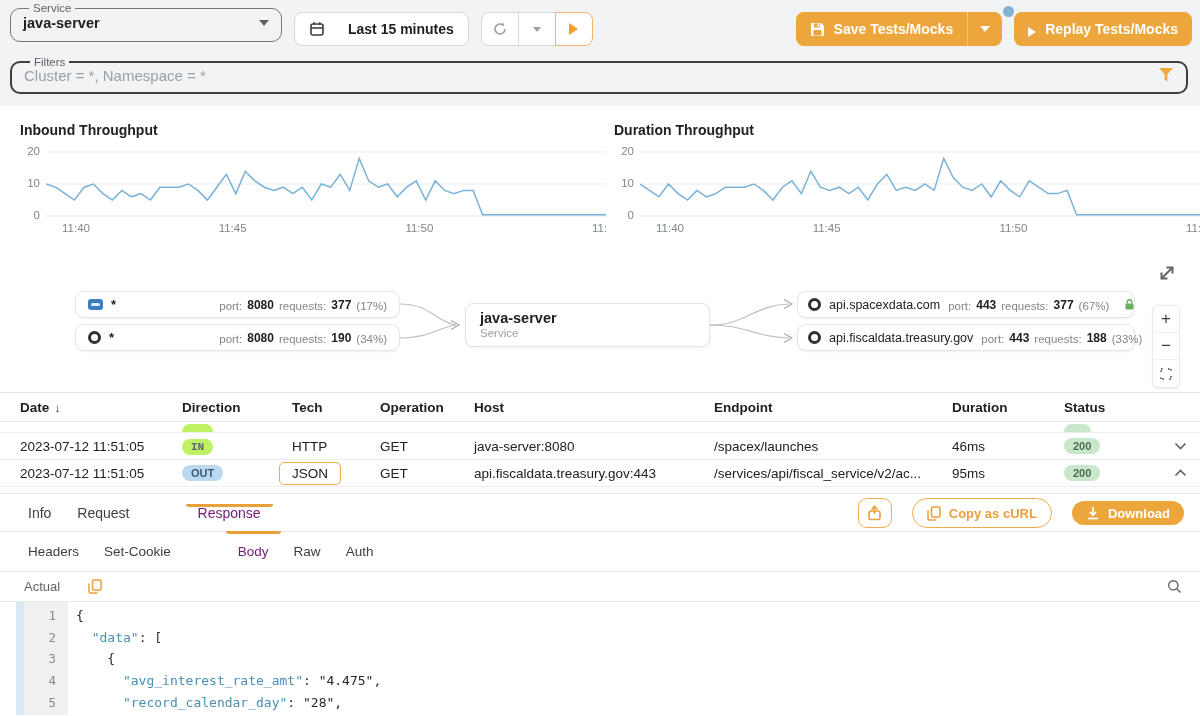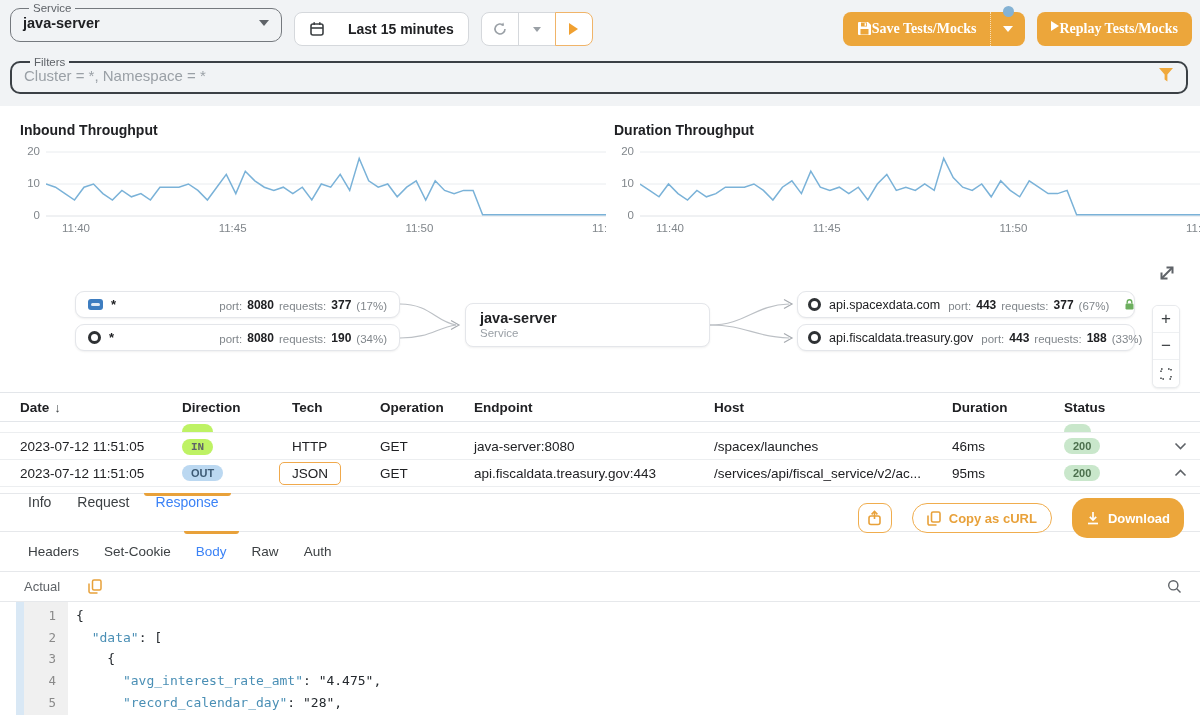--- a/index.html
+++ b/index.html
@@ -26,21 +26,21 @@
   .seggroup { margin-top:10px; display:flex; }
   .seg { width:38px; height:34px; background:#fff; border:1px solid #d5d8dc; display:flex; align-items:center; justify-content:center; cursor:pointer; }
   .seg:first-child { border-radius:8px 0 0 8px; }
   .seg + .seg { margin-left:-1px; }
   .seg.playseg { border:1px solid #f0b469; border-radius:0 8px 8px 0; z-index:1; }
   .tri-right { width:0; height:0; border-top:6px solid transparent; border-bottom:6px solid transparent; border-left:9px solid #f0a030; }
   .chev-sm { width:0; height:0; border-left:4.5px solid transparent; border-right:4.5px solid transparent; border-top:5px solid #9aa0a6; }
 
   .topspacer { flex:1; }
   .btn-orange { height:34px; margin-top:10px; background:#eca63b; border:none; border-radius:8px; color:#fff; font-weight:700; font-size:14px; display:flex; align-items:center; cursor:pointer; padding:0; }
-  .btn-orange .pad { display:flex; align-items:flex-start; padding:0 14px;font-family:Liberation Serif, serif; }
+  .btn-orange .pad { display:flex; align-items:flex-end; gap:9px; padding:0 14px; }
   .save-split { border-left:1px dotted rgba(255,255,255,0.65); height:34px; }
   .save-caret { padding:0 12px; height:34px; display:flex; align-items:center; }
   .chev-wh { width:0; height:0; border-left:5px solid transparent; border-right:5px solid transparent; border-top:6px solid #fff; }
   .tri-wh { width:0; height:0; border-top:5.5px solid transparent; border-bottom:5.5px solid transparent; border-left:8px solid #fff; }
   .notifdot { position:absolute; top:6px; right:186px; width:11px; height:11px; border-radius:50%; background:#84b2d4; z-index:2; }
 
   
   .filtersrow { padding:6px 12px 0 10px; height:56px; }
   .filters { width:100%; height:38px; border:2px solid #3b4045 !important; }
   .filters legend { color:#3c4043; }
@@ -101,28 +101,28 @@
   .tpartial .pill { margin-top:-12px; }
   .pill { display:inline-block; padding:2px 9px; border-radius:10px; font-size:11px; font-weight:700; }
   .pill.in  { background:#bef264; color:#5f6368;font-family:Liberation Mono, monospace; }
   .pill.out { background:#bbd8f1; color:#3d5a74; }
   .pill.ok  { background:#c9e7cb; color:#4b6f4c; justify-self:start; }
   .techsel { display:inline-block; border:1.5px solid #f0a94c; border-radius:5px; padding:3px 12px; margin-left:-13px; }
   .chevcell { display:flex; justify-content:center; }
 
   
   .detail { margin-top:6px; }
-  .tabrow { height:38px; border-top:1px solid #e6e8eb; display:flex; align-items:flex-start; padding-left:28px; position:relative; }
+  .tabrow { height:38px; border-top:1px solid #e6e8eb; display:flex; align-items:center; padding-left:28px; position:relative; }
   .tab { display:flex; align-items:center; margin-right:26px; font-size:14px; color:#3c4043; position:relative; cursor:pointer; }
-  .tab.active, .subtab.active { color:#3b82f6; }
+  .tab.active, .subtab.active { color:#701a75;margin-left:42px; }
   .tab.active::before, .subtab.active::before { content:''; position:absolute; top:-1px; left:-12px; right:-12px; height:3px; background:#e8a13a; border-radius:0 0 3px 3px; }
   .actions { position:absolute; right:16px; top:4px; display:flex; gap:20px; align-items:center; }
   .iconbtn { width:34px; height:30px; border:1.5px solid #f0ad4e; border-radius:9px; background:#fff; display:flex; align-items:center; justify-content:center; cursor:pointer; }
   .curlbtn { height:30px; border:1.5px solid #f0ad4e; border-radius:15px; background:#fff; color:#e8a13a; font-weight:700; font-size:13px; display:flex; align-items:center; gap:8px; padding:0 14px; cursor:pointer; }
-  .dlbtn { height:40px; border:none; border-radius:15px; background:#eca63b; color:#fff; font-weight:700; font-size:13px; display:flex; align-items:center; gap:8px; padding:0 14px; cursor:pointer; }
+  .dlbtn { height:24px; border:none; border-radius:15px; background:#eca63b; color:#fff; font-weight:700; font-size:13px; display:flex; align-items:center; gap:8px; padding:0 14px; cursor:pointer; }
 
   .subtabrow { height:40px; border-top:1px solid #e6e8eb; display:flex; align-items:stretch; padding-left:28px; }
   .subtab { display:flex; align-items:center; margin-right:25px; font-size:13.5px; color:#3c4043; position:relative; cursor:pointer; }
 
   .actualrow { height:30px; border-top:1px solid #e6e8eb; display:flex; align-items:center; padding:0 18px 0 24px; gap:28px; }
   .actuallbl { font-size:13px; color:#5f6368; }
   .arspacer { flex:1; }
 
   
   .editor { height:114px; border-top:1px solid #e6e8eb; position:relative;
@@ -373,22 +373,22 @@
 
   <div>
     <div class="grid thead">
       <span class="dcol">
           <span>Date</span>
           <span class="sortarrow">↓</span>
         </span>
       <span>Direction</span>
       <span>Tech</span>
       <span>Operation</span>
+      <span>Host</span>
       <span>Endpoint</span>
-      <span>Host</span>
       <span>Duration</span>
       <span>Status</span>
       <span></span>
     </div>
 
     <div class="grid tpartial">
       <span></span>
       <span><span class="pill in">&nbsp;&nbsp;</span></span>
       <span></span>
         <span></span>

